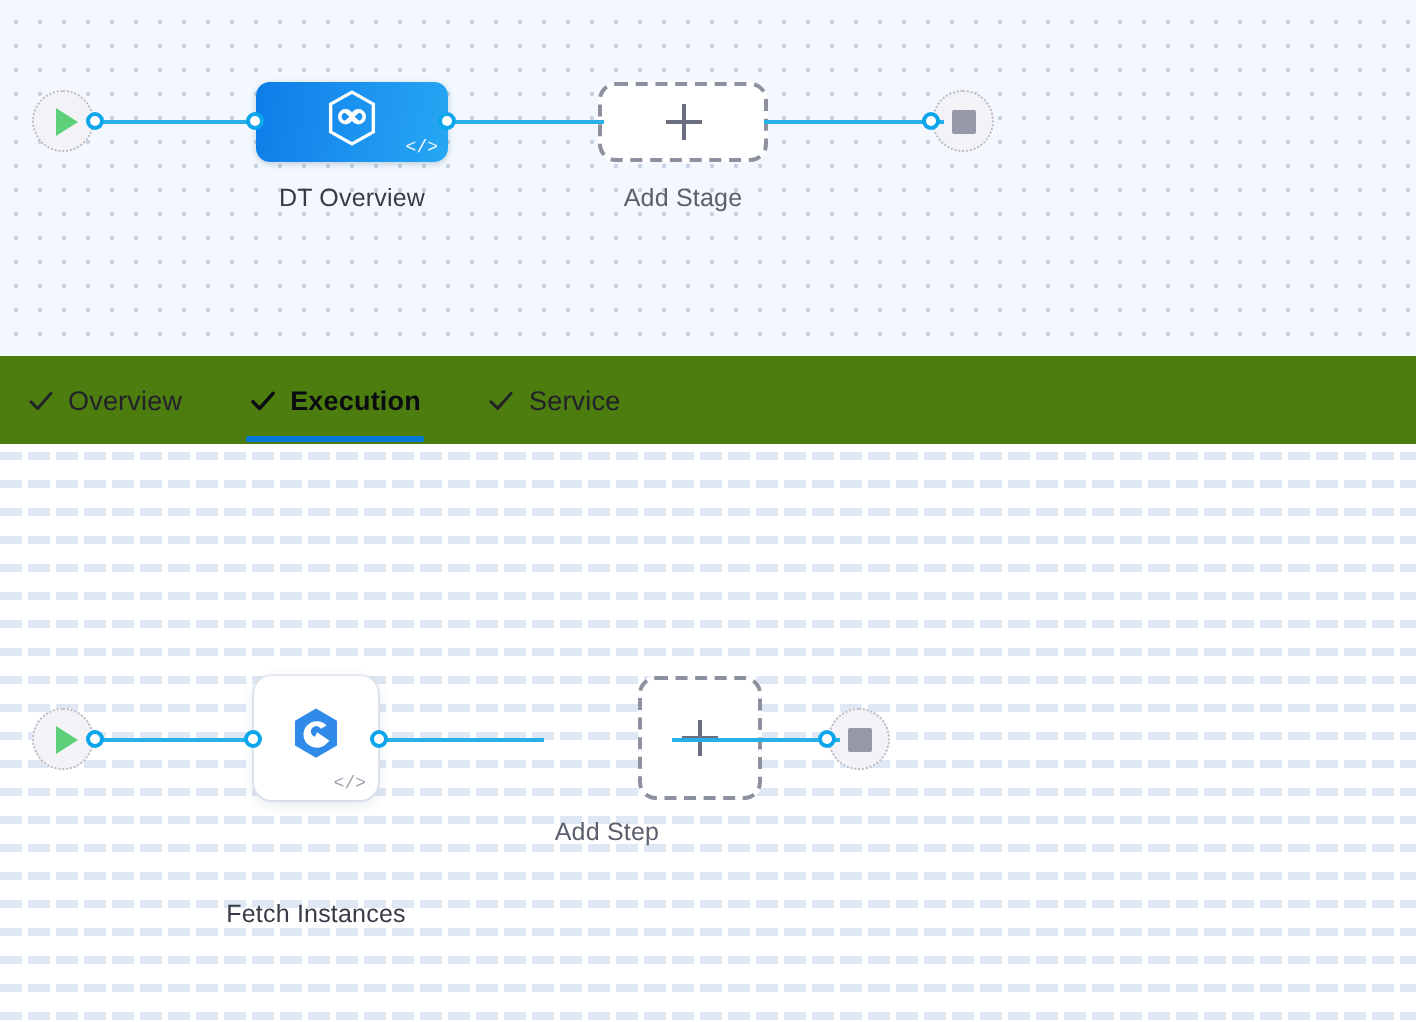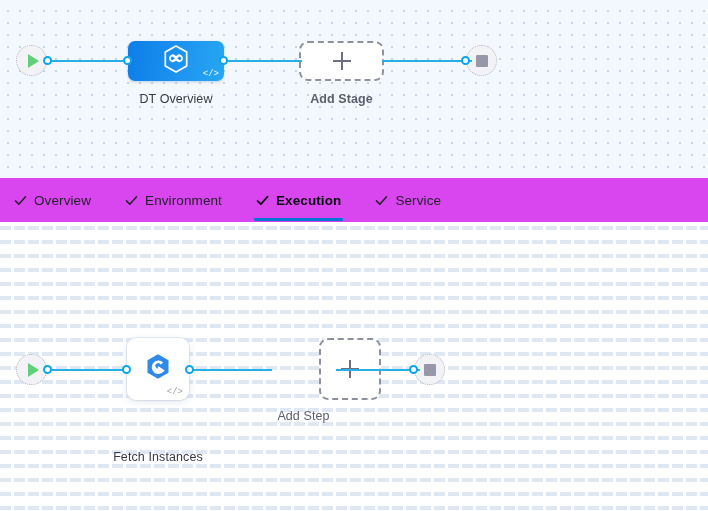--- a/index.html
+++ b/index.html
@@ -56,21 +56,21 @@
     pointer-events: none;
   }
 
   
   #tab-bar {
     position: absolute;
     top: 178px;
     left: 0;
     width: 708px;
     height: 44px;
-    background: #d946ef;
+    background: #4d7c0f;
     display: flex;
     align-items: flex-start;
     box-sizing: border-box;
     padding-left: 14px;
     z-index: 5;
   }
   .tab {
     display: flex;
     align-items: center;
     gap: 7px;
@@ -271,21 +271,21 @@
     </div>
     <div class="port" style="left:-5px; top:15px;"></div>
     <div class="port" style="left:91px; top:15px;"></div>
     <div class="node-caption" style="left:-18px; top:51px; width:132px;">DT Overview</div>
   </div>
 
   <div class="node-abs" style="left:299px; top:41px;">
     <div class="add-node stage-size">
       <div class="plus"></div>
     </div>
-    <div class="node-caption muted" style="left:-10px; top:51px; width:105px;font-weight:bold;">Add Stage</div>
+    <div class="node-caption muted" style="left:-10px; top:51px; width:105px;">Add Stage</div>
   </div>
 
   <div class="node-abs" style="left:466px; top:45px;">
     <div class="terminal">
       <div class="stop-sq"></div>
     </div>
     <div class="port" style="left:-5px; top:11px;"></div>
   </div>
 </div>
 
@@ -294,28 +294,20 @@
   <div class="tab">
     <span class="tick">
       <svg viewBox="0 0 14 14" width="13" height="13" aria-hidden="true">
         <path d="M1.6 7.4 L5.2 11 L12.4 2.9" fill="none" stroke="#22222a" stroke-width="1.6" stroke-linecap="round" stroke-linejoin="round"></path>
       </svg>
     </span>
     <span class="tab-label">Overview</span>
   </div>
 
 
-  <div class="tab">
-    <span class="tick">
-      <svg viewBox="0 0 14 14" width="13" height="13" aria-hidden="true">
-        <path d="M1.6 7.4 L5.2 11 L12.4 2.9" fill="none" stroke="#22222a" stroke-width="1.6" stroke-linecap="round" stroke-linejoin="round"></path>
-      </svg>
-    </span>
-    <span class="tab-label">Environment</span>
-  </div>
 
   <div class="tab active">
     <span class="tick">
       <svg viewBox="0 0 14 14" width="13" height="13" aria-hidden="true">
         <path d="M1.6 7.4 L5.2 11 L12.4 2.9" fill="none" stroke="#0b0b12" stroke-width="1.9" stroke-linecap="round" stroke-linejoin="round"></path>
       </svg>
     </span>
     <span class="tab-label">Execution</span>
   </div>
 

